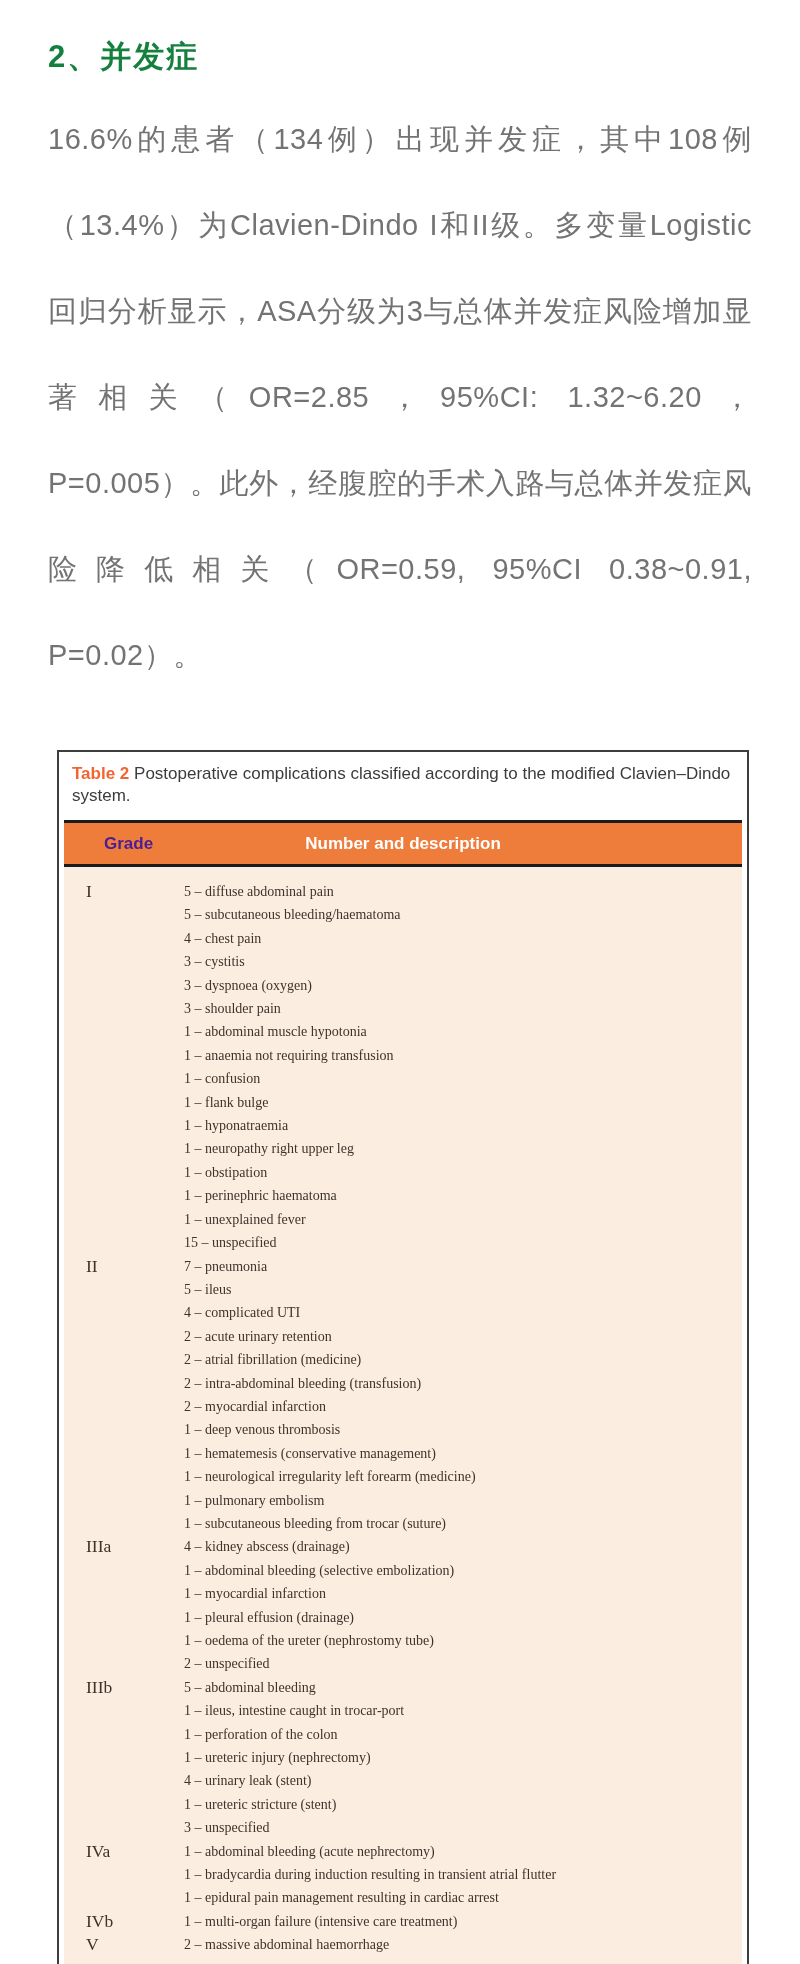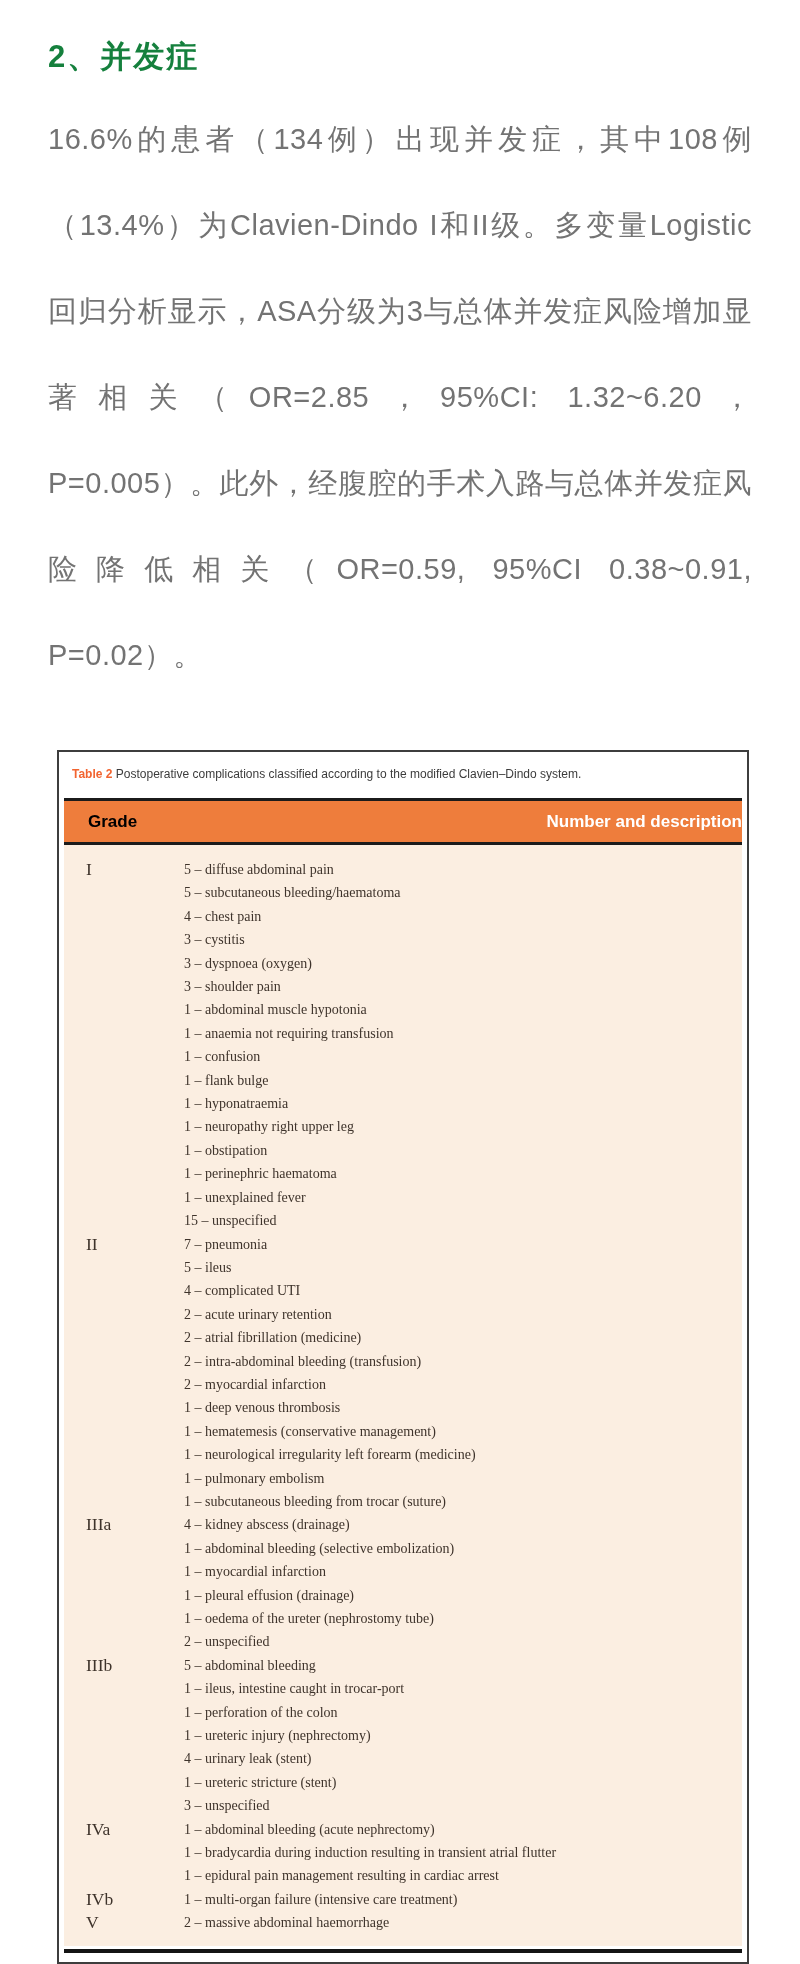--- a/index.html
+++ b/index.html
@@ -32,48 +32,48 @@
   
   .table-figure {
     margin: 52px auto 0 auto;
     width: 692px;
     border: 2px solid #3d3d3d;
     background: #ffffff;
     padding: 0 0 9px 0;
   }
   .table-caption {
     padding: 11px 14px 9px 13px;
-    font-size: 12px;
+    font-size: 17px;
     line-height: 22px;
     color: #3c3c3c;
   }
   .table-caption .tbl-label {
     color: #f26430;
     font-weight: 700;
   }
   .tbl-header {
     position: relative;
     margin: 4px 5px 0 5px;
     background: #ee7d3c;
     border-top: 3px solid #1b1b1b;
     border-bottom: 3px solid #1b1b1b;
     height: 47px;
     display: flex;
     align-items: center;
   }
   .tbl-header .col-grade {
-    padding-left: 24px;
+    padding-left: 40px;
     font-size: 17px;
     font-weight: 700;
-    color: #000000;
+    color: #4c1d95;
   }
   .tbl-header .col-desc {
     position: absolute;
     left: 0; right: 0;
-    text-align: right;
+    text-align: center;
     font-size: 17px;
     font-weight: 700;
     color: #ffffff;
   }
   .tbl-body {
     margin: 0 5px;
     background: #fbeee1;
     padding: 13px 6px 11px 0;
     font-family: "Liberation Serif", serif;
     color: #3e332b;

